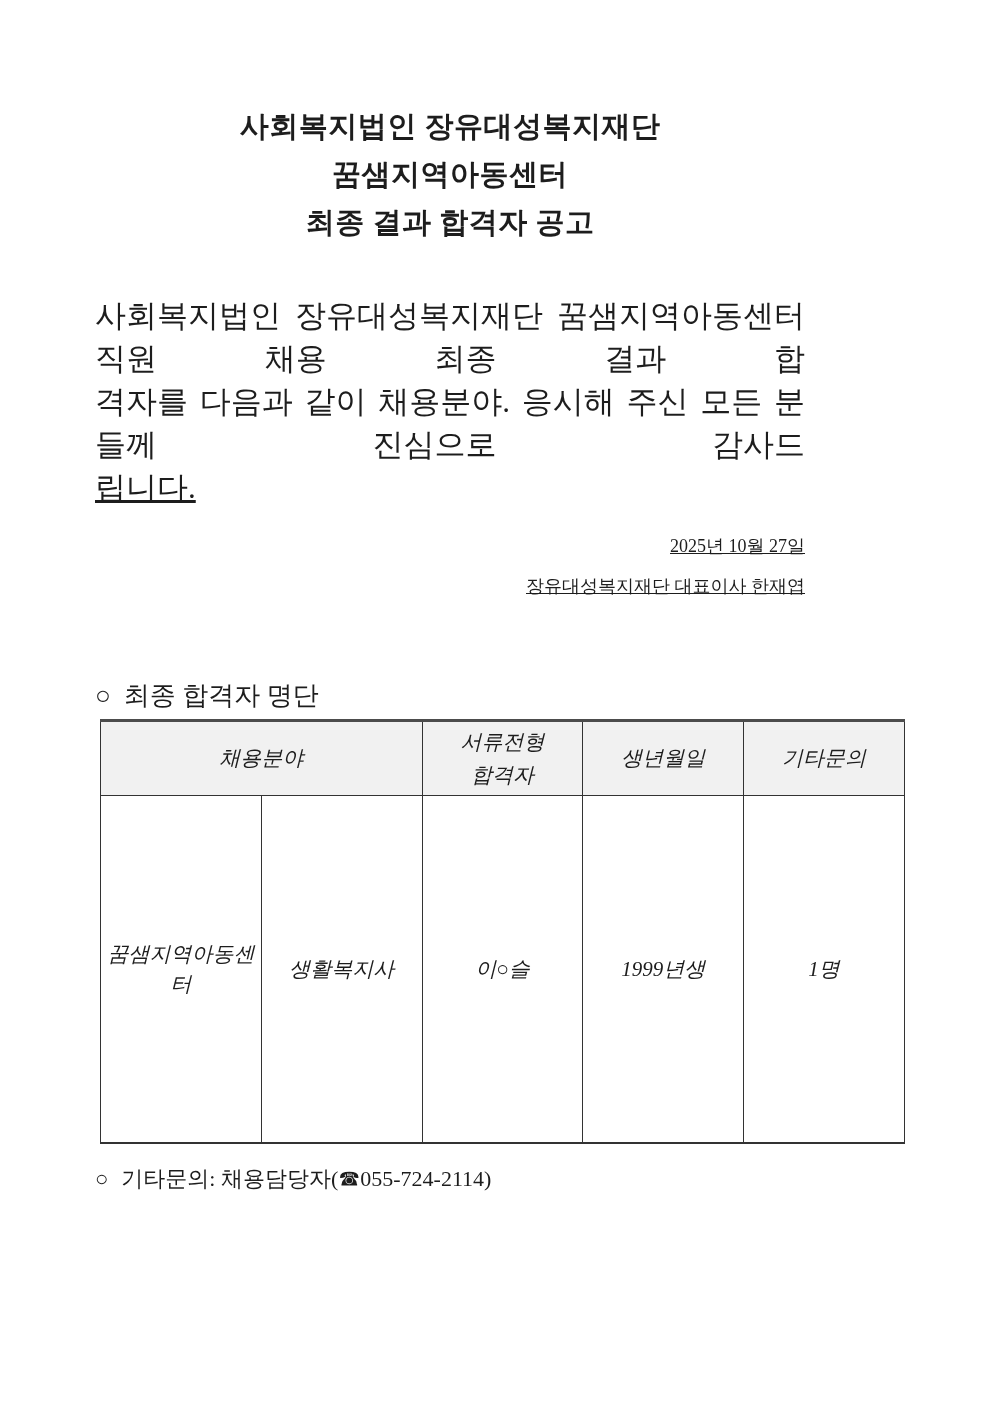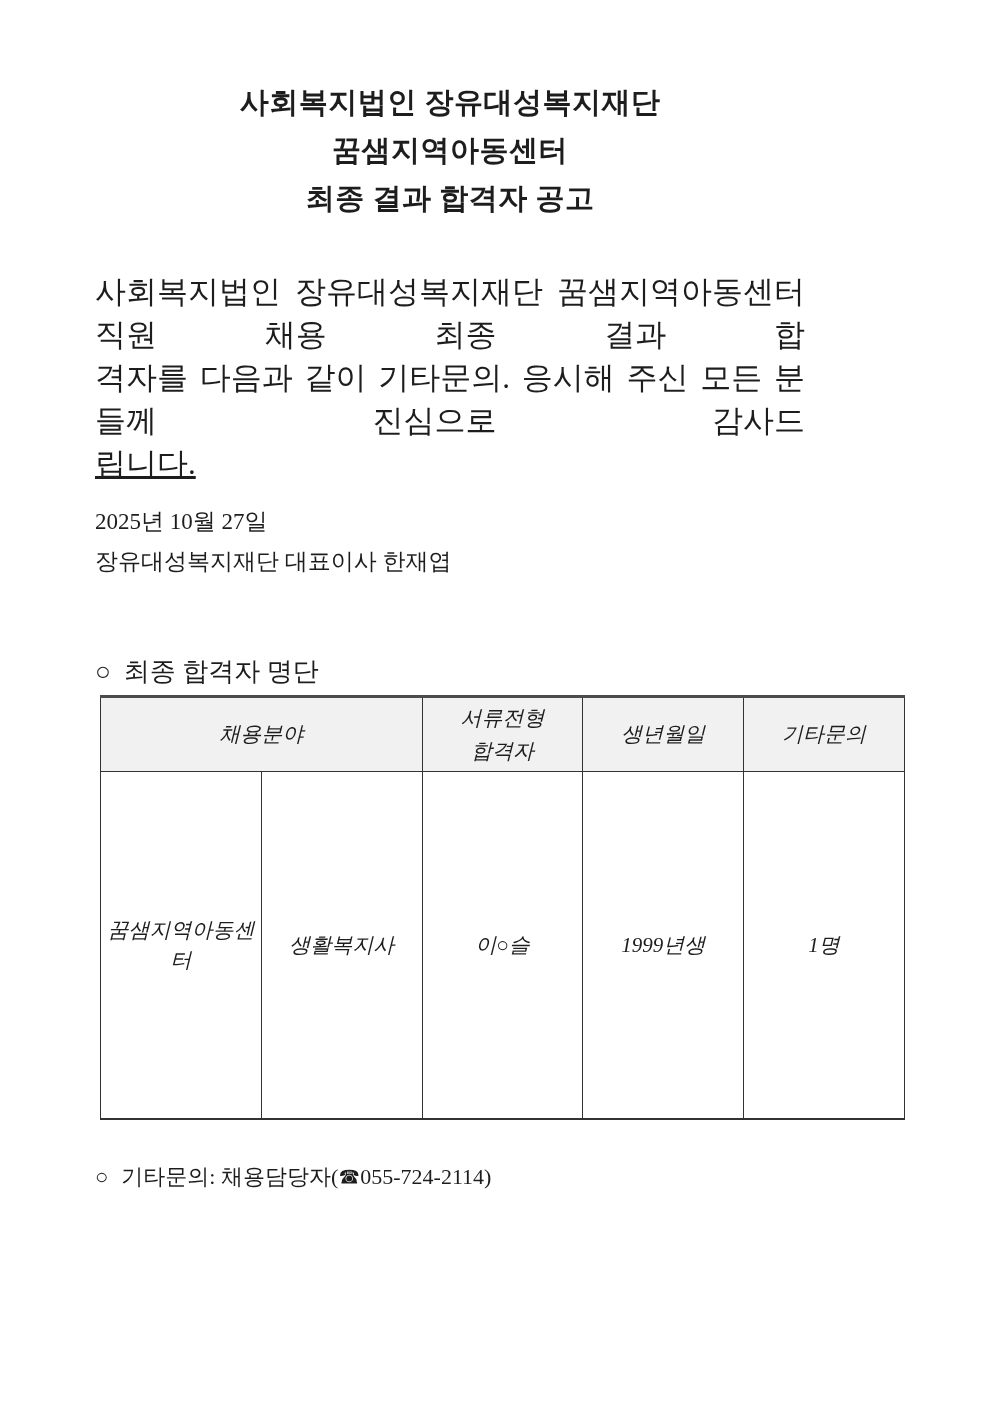--- a/index.html
+++ b/index.html
@@ -11,21 +11,21 @@
     width: 1000px;
     height: 1414px;
     font-family: "Liberation Serif", "DejaVu Serif", serif;
     color: #1d1d1d;
     overflow: hidden;
   }
   .page {
     box-sizing: border-box;
     width: 900px;
     height: 1414px;
-    padding: 78px 95px 0 95px;
+    padding: 102px 95px 0 95px;
   }
   .title {
     margin: 0;
     font-size: 29px;
     line-height: 48px;
     font-weight: bold;
     text-align: center;
     letter-spacing: 0.5px;
   }
   .title .title-line { display: block; }
@@ -41,22 +41,24 @@
     text-align-last: justify;
   }
   .body-par .par-line.last {
     text-align: justify;
     text-align-last: left;
     text-decoration: underline;
   }
 
   .sign-block {
     margin-top: 17px;
-    font-size: 23px;
+    text-align: right;
+    font-size: 18px;
     line-height: 40px;
+    text-decoration: underline;
   }
   .sign-block div { display: block; }
 
   .section-head {
     margin-top: 76px;
     font-size: 26px;
     line-height: 28px;
   }
   .marker {
     display: inline-block;
@@ -92,40 +94,40 @@
     white-space: pre-line;
     margin-top: 46px;
   }
   table.results td {
     background: #ffffff;
     height: 346px;
     line-height: 30px;
   }
 
   .contact {
-    margin-top: 42px;
+    margin-top: 20px;
     font-size: 22px;
     line-height: 30px;
   }
   .phone-icon { display: inline; }
 </style>
 </head>
 <body>
 
 <div class="page">
 
   <h1 class="title">
     <span class="title-line">사회복지법인 장유대성복지재단</span>
     <span class="title-line">꿈샘지역아동센터</span>
     <span class="title-line">최종 결과 합격자 공고</span>
   </h1>
 
   <div class="body-par">
     <span class="par-line">사회복지법인 장유대성복지재단 꿈샘지역아동센터 직원 채용 최종 결과 합</span>
-    <span class="par-line">격자를 다음과 같이 기타문의. 응시해 주신 모든 분들께 진심으로 감사드</span>
+    <span class="par-line">격자를 다음과 같이 채용분야. 응시해 주신 모든 분들께 진심으로 감사드</span>
     <span class="par-line last">립니다.</span>
   </div>
 
   <div class="sign-block">
     <div>2025년 10월 27일</div>
     <div>장유대성복지재단 대표이사 한재엽</div>
   </div>
 
   <div class="section-head">
     <span class="marker">○</span><span>최종 합격자 명단</span>

